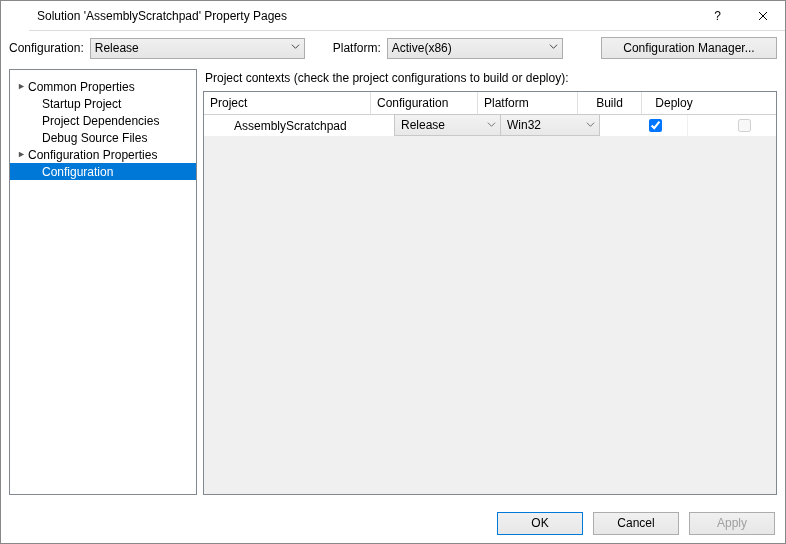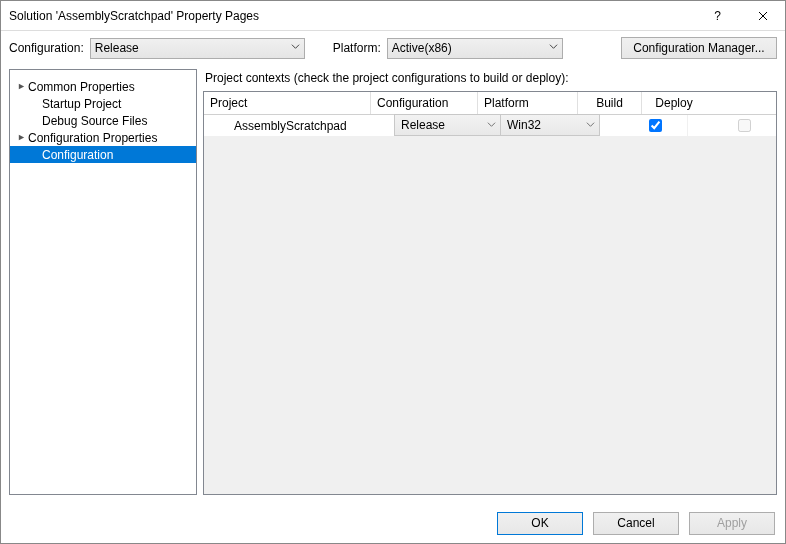--- a/index.html
+++ b/index.html
@@ -1,18 +1,18 @@
 <!DOCTYPE html>
 <html><head>
 <meta charset="utf-8">
 <style>
   * { box-sizing: border-box; font-family: "Segoe UI", Tahoma, sans-serif; font-size: 12px; }
   body { margin: 0; background: #fff; }
   .window { width: 786px; height: 544px; border: 1px solid #888; background: #fff; display: flex; flex-direction: column; }
-  .titlebar { height: 30px; display: flex; align-items: center; padding-left: 8px; border-bottom: 1px solid #ddd; }
+  .titlebar { height: 30px; display: flex; align-items: center; padding-left: 8px; border-bottom: 1px solid #ddd; margin-left: 28px; }
   .titlebar .title { flex: 1; font-size: 12px; color: #000; }
   .titlebar .tb-btn { width: 45px; height: 30px; display: flex; align-items: center; justify-content: center; color: #000; }
   .toprow { height: 34px; display: flex; align-items: center; padding: 0 8px; gap: 6px; }
   .lbl { color: #000; }
   .combo { height: 21px; border: 1px solid #adadad; background: linear-gradient(#f0f0f0,#e5e5e5); display: flex; align-items: center; padding: 0 4px; position: relative; }
   .combo .arrow { position: absolute; right: 4px; top: 3px; }
   .btn { height: 22px; border: 1px solid #adadad; background: linear-gradient(#f0f0f0,#e7e7e7); padding: 0 10px; display: flex; align-items: center; justify-content: center; }
   .body { flex: 1; display: flex; padding: 4px 8px 8px 8px; gap: 6px; min-height: 0; }
   .tree { width: 188px; border: 1px solid #828790; background: #fff; padding-top: 8px; overflow: hidden; }
   .tree-node { display: flex; align-items: center; height: 17px; padding-right: 4px; white-space: nowrap; }
@@ -62,37 +62,40 @@
         </svg>
     </div>
     <span class="lbl" style="margin-left:22px">Platform:</span>
     <div class="combo" style="width:176px">
       <span>Active(x86)</span>
       <svg class="chev arrow" viewBox="0 0 10 10">
           <path d="M1 3 L5 7 L9 3" fill="none" stroke="#333"></path>
         </svg>
     </div>
     <div style="flex:1"></div>
-    <div class="btn" style="width:156px">
+    <div class="btn" style="width:176px">
       <span>Configuration Manager...</span>
     </div>
   </div>
 
   <div class="body">
     <div class="tree">
       <div class="tree-node" style="padding-left:6px">
         <span class="exp">
             <svg class="chev" viewBox="0 0 10 10">
               <path d="M2 2 L8 5 L2 8 Z" fill="#555"></path>
             </svg>
           </span>
         <span>Common Properties</span>
       </div>
       <div class="tree-node" style="padding-left:32px">
           <span>Startup Project</span>
+        </div>
+      <div class="tree-node" style="padding-left:32px">
+          <span>Project Dependencies</span>
         </div>
       <div class="tree-node" style="padding-left:32px">
           <span>Debug Source Files</span>
         </div>
       <div class="tree-node" style="padding-left:6px">
         <span class="exp">
             <svg class="chev" viewBox="0 0 10 10">
               <path d="M2 2 L8 5 L2 8 Z" fill="#555"></path>
             </svg>
           </span>

